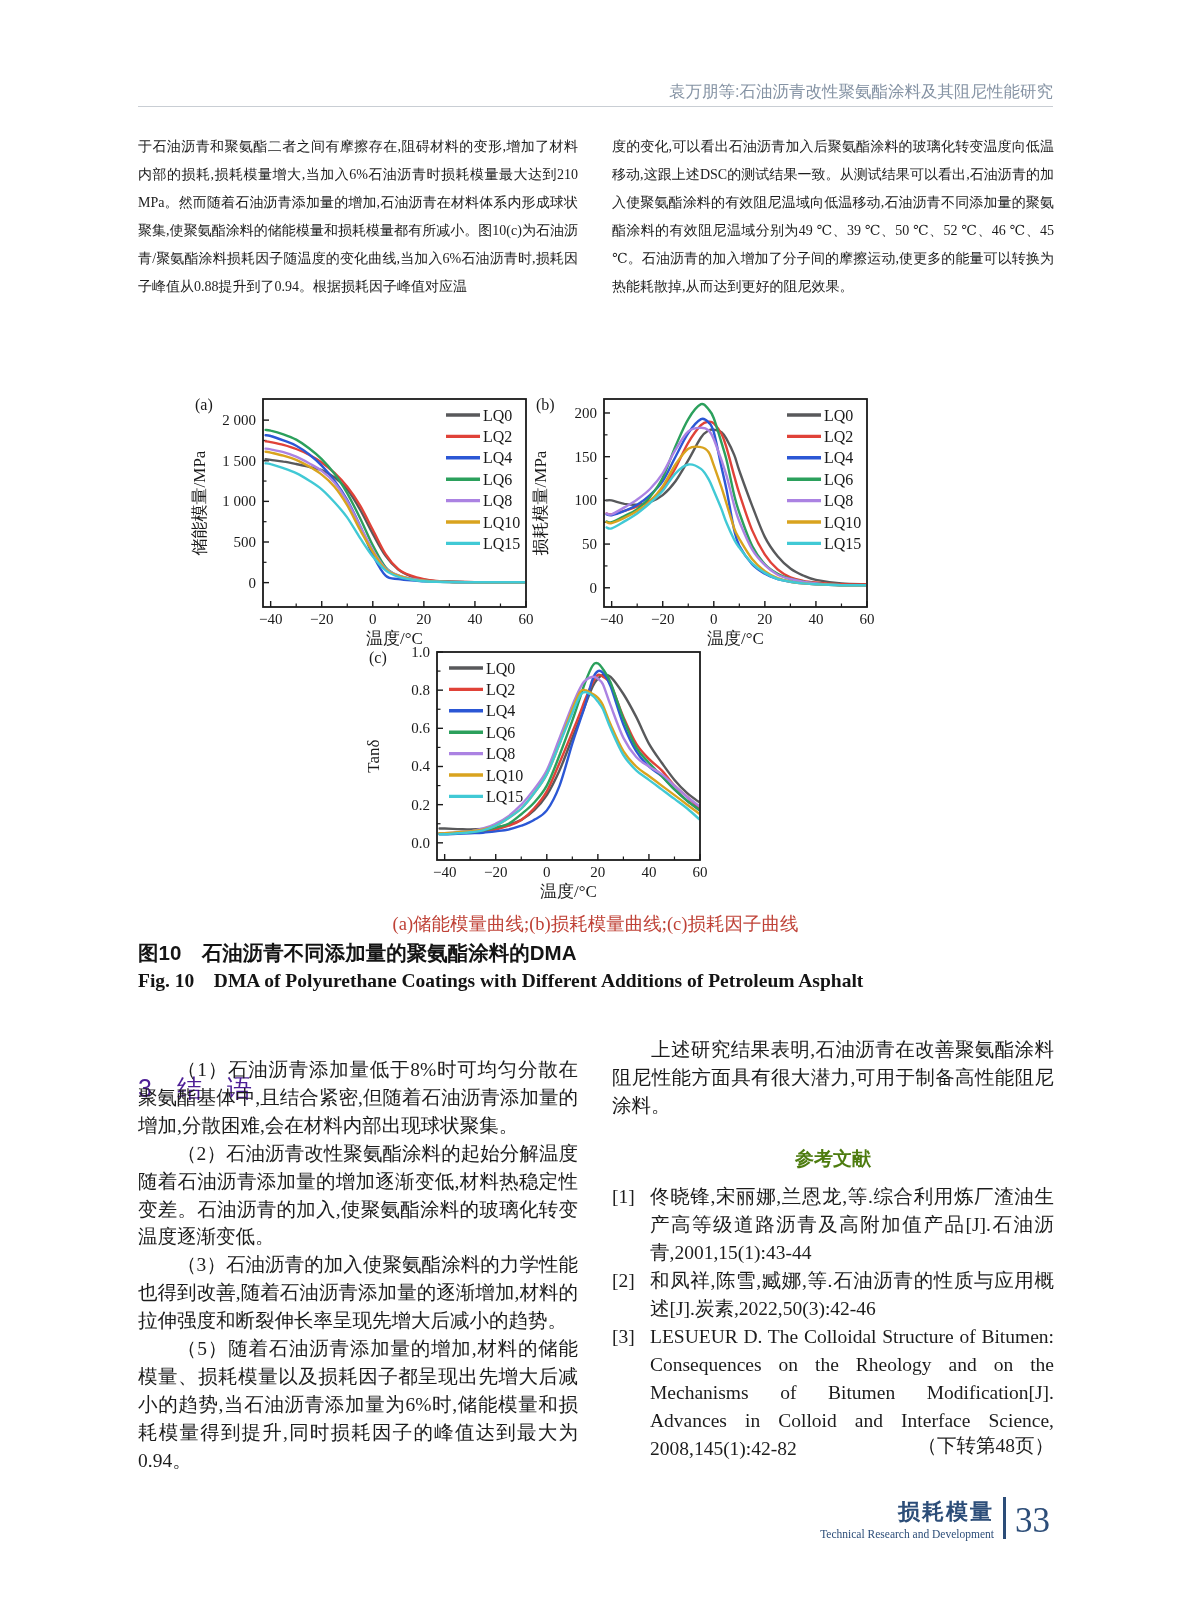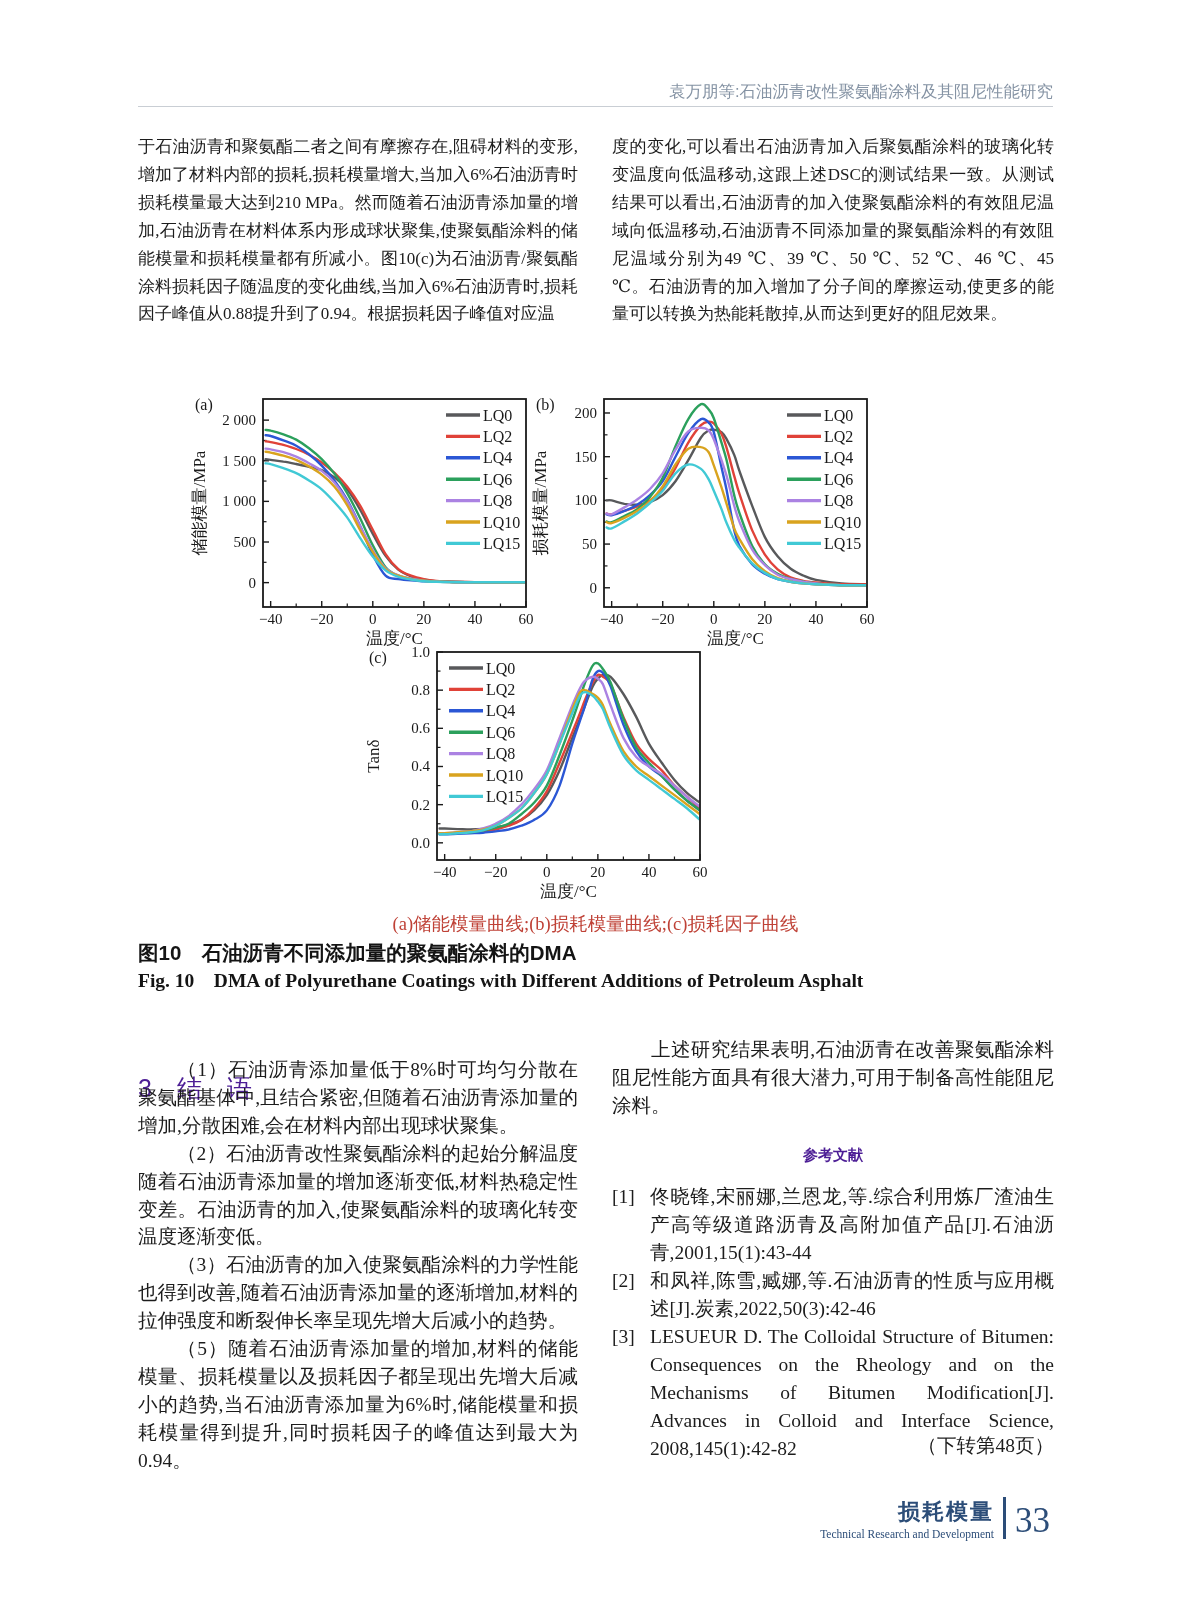--- a/index.html
+++ b/index.html
@@ -1,41 +1,41 @@
 <!DOCTYPE html>
 <html><head>
 <meta charset="utf-8">
 <style>
   html,body{margin:0;padding:0;background:#ffffff;}
   .page{position:relative;width:1065px;height:1600px;background:#ffffff;overflow:hidden;
         font-family:"Liberation Serif","DejaVu Serif",serif;color:#1c1c1c;}
   .running-head{position:absolute;top:81px;left:138px;width:915px;text-align:right;
         font-family:"Liberation Sans","DejaVu Sans",sans-serif;font-size:16.5px;color:#8593a4;}
   .header-rule{position:absolute;top:106px;left:138px;width:915px;height:1px;background:#c9ced4;}
-  .coltext{position:absolute;width:440px;font-size:17px;line-height:27.9px;text-align:justify;}
+  .coltext{position:absolute;width:440px;font-size:14px;line-height:27.9px;text-align:justify;}
   #col-left{left:138px;top:133px;}
   #col-right{left:612px;top:133px;width:442px;}
   .chart{position:absolute;width:360px;height:268px;}
   #chart-a{left:183px;top:380px;}
   #chart-b{left:524px;top:380px;}
   #chart-c{left:357px;top:633px;}
   .subcaption{position:absolute;top:911px;left:138px;width:915px;text-align:center;
         color:#bf4136;font-size:18.5px;}
   .cap-zh{position:absolute;top:939px;left:138px;width:915px;
         font-family:"Liberation Sans","DejaVu Sans",sans-serif;font-weight:bold;font-size:20.5px;color:#141414;}
   .cap-en{position:absolute;top:967px;left:138px;width:915px;text-align:left;
         font-weight:bold;font-size:19.5px;color:#141414;}
   .h-conclusion{position:absolute;left:138px;top:1072px;
         font-family:"Liberation Sans","DejaVu Sans",sans-serif;font-weight:normal;font-size:25px;color:#4c1d95;}
   .conclusion{position:absolute;left:138px;top:1056px;width:440px;font-size:19.5px;line-height:27.9px;text-align:justify;}
   .conclusion p{margin:0;text-indent:2em;}
   .closing{position:absolute;left:612px;top:1036px;width:442px;font-size:19.5px;line-height:27.9px;text-align:justify;}
   .closing p{margin:0;text-indent:2em;}
   .ref-heading{position:absolute;left:612px;top:1146px;width:442px;text-align:center;
-        font-family:"Liberation Sans","DejaVu Sans",sans-serif;font-weight:bold;font-size:15px;color:#4c1d95;}
+        font-family:"Liberation Sans","DejaVu Sans",sans-serif;font-weight:bold;font-size:19px;color:#4d7c0f;}
   .refs{position:absolute;left:612px;top:1183px;width:442px;font-size:19.5px;line-height:28px;text-align:justify;}
   .ref{position:relative;padding-left:38px;margin:0;}
   .refnum{position:absolute;left:0;top:0;}
   .continued{position:absolute;left:612px;top:1432px;width:442px;text-align:right;font-size:19.5px;}
   .footer{position:absolute;top:1495px;left:0;width:1050px;display:flex;justify-content:flex-end;align-items:center;gap:9px;}
   .f-block{text-align:right;color:#2c4d78;}
   .f-zh{font-family:"Liberation Sans","DejaVu Sans",sans-serif;font-weight:bold;font-size:22px;letter-spacing:2px;}
   .f-en{font-size:11.5px;margin-top:1px;}
   .f-bar{width:3px;height:42px;background:#2c4d78;}
   .f-num{font-size:35px;color:#2c4d78;padding-top:6px;}

